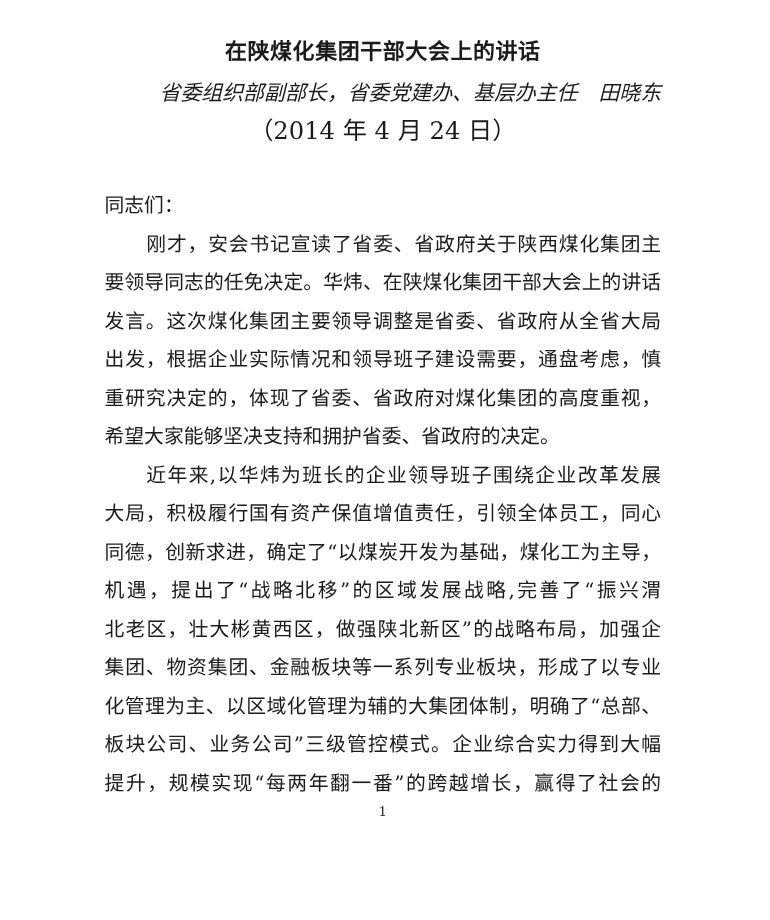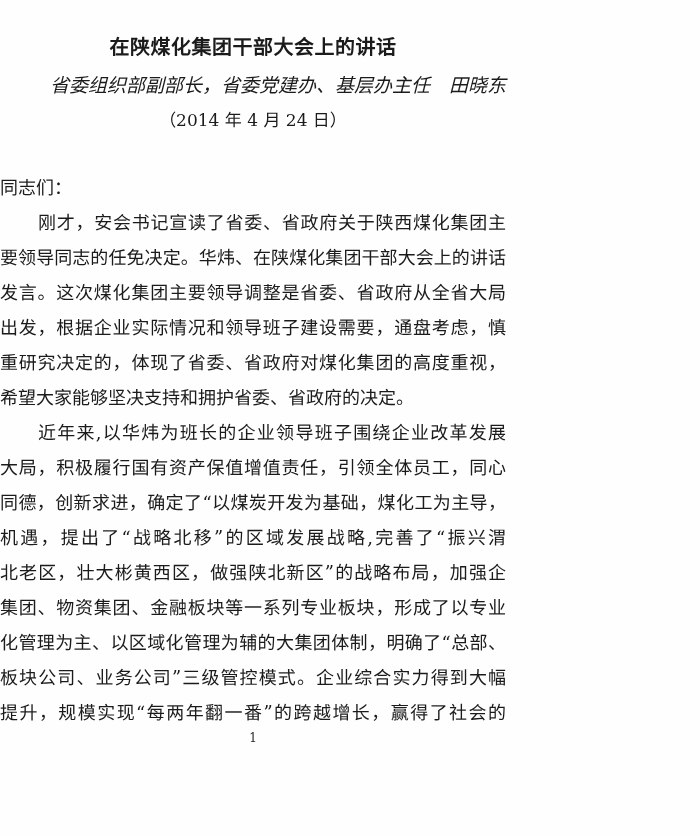--- a/index.html
+++ b/index.html
@@ -12,41 +12,42 @@
     width: 700px;
     height: 836px;
     background: #fefefe;
     color: #1b1b1b;
     font-family: "DejaVu Serif", "Liberation Serif", serif;
     overflow: hidden;
     box-sizing: border-box;
     padding-top: 34px;
   }
   .text-col {
+    margin-left: 95px;
     width: 506px;
   }
   .title {
     text-align: center;
     font-size: 20px;
     font-weight: 700;
     line-height: 26px;
     letter-spacing: 0.5px;
   }
   .byline {
     margin-top: 12px;
     text-align: right;
     font-size: 19px;
     font-style: italic;      
     line-height: 26px;
     white-space: pre-wrap;
   }
   .dateline {
     margin-top: 9px;
     text-align: center;
-    font-size: 17px;
+    font-size: 22px;
     line-height: 26px;
     white-space: pre-wrap;
   }
   .body-text {
     margin-top: 37px;
     font-size: 18px;
   }
   .ln {
     line-height: 35px;
     height: 35px;

